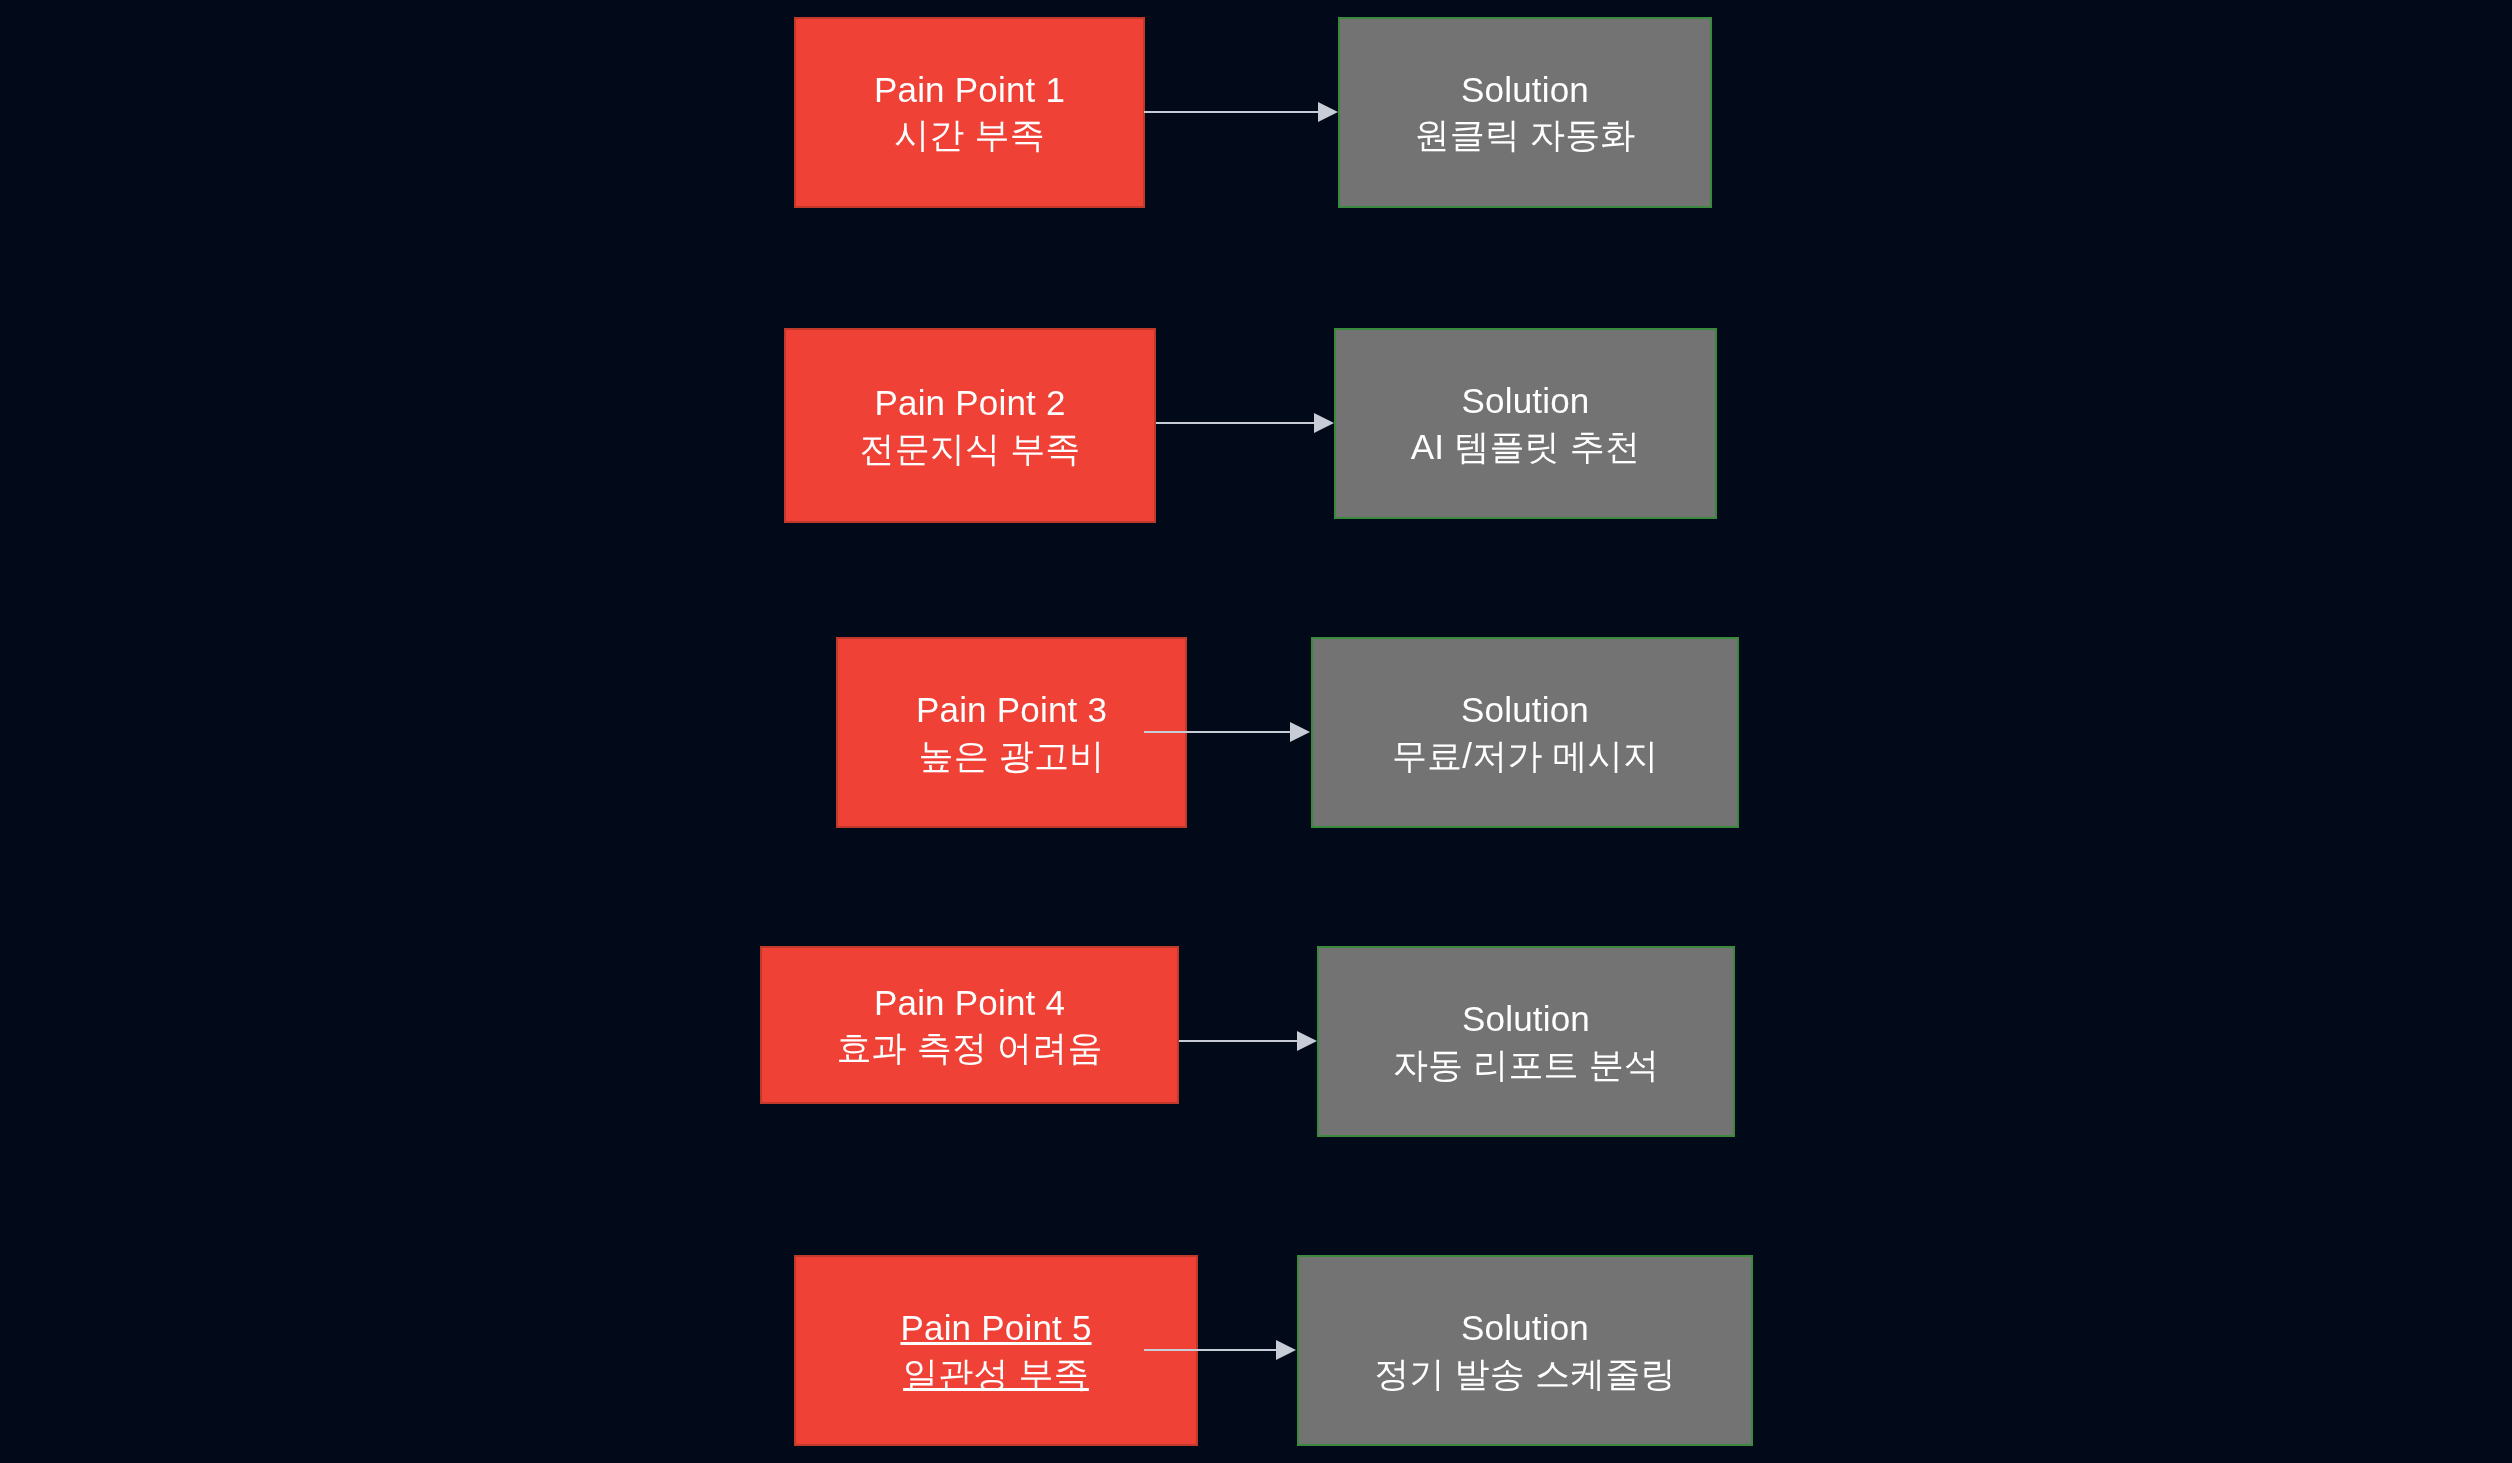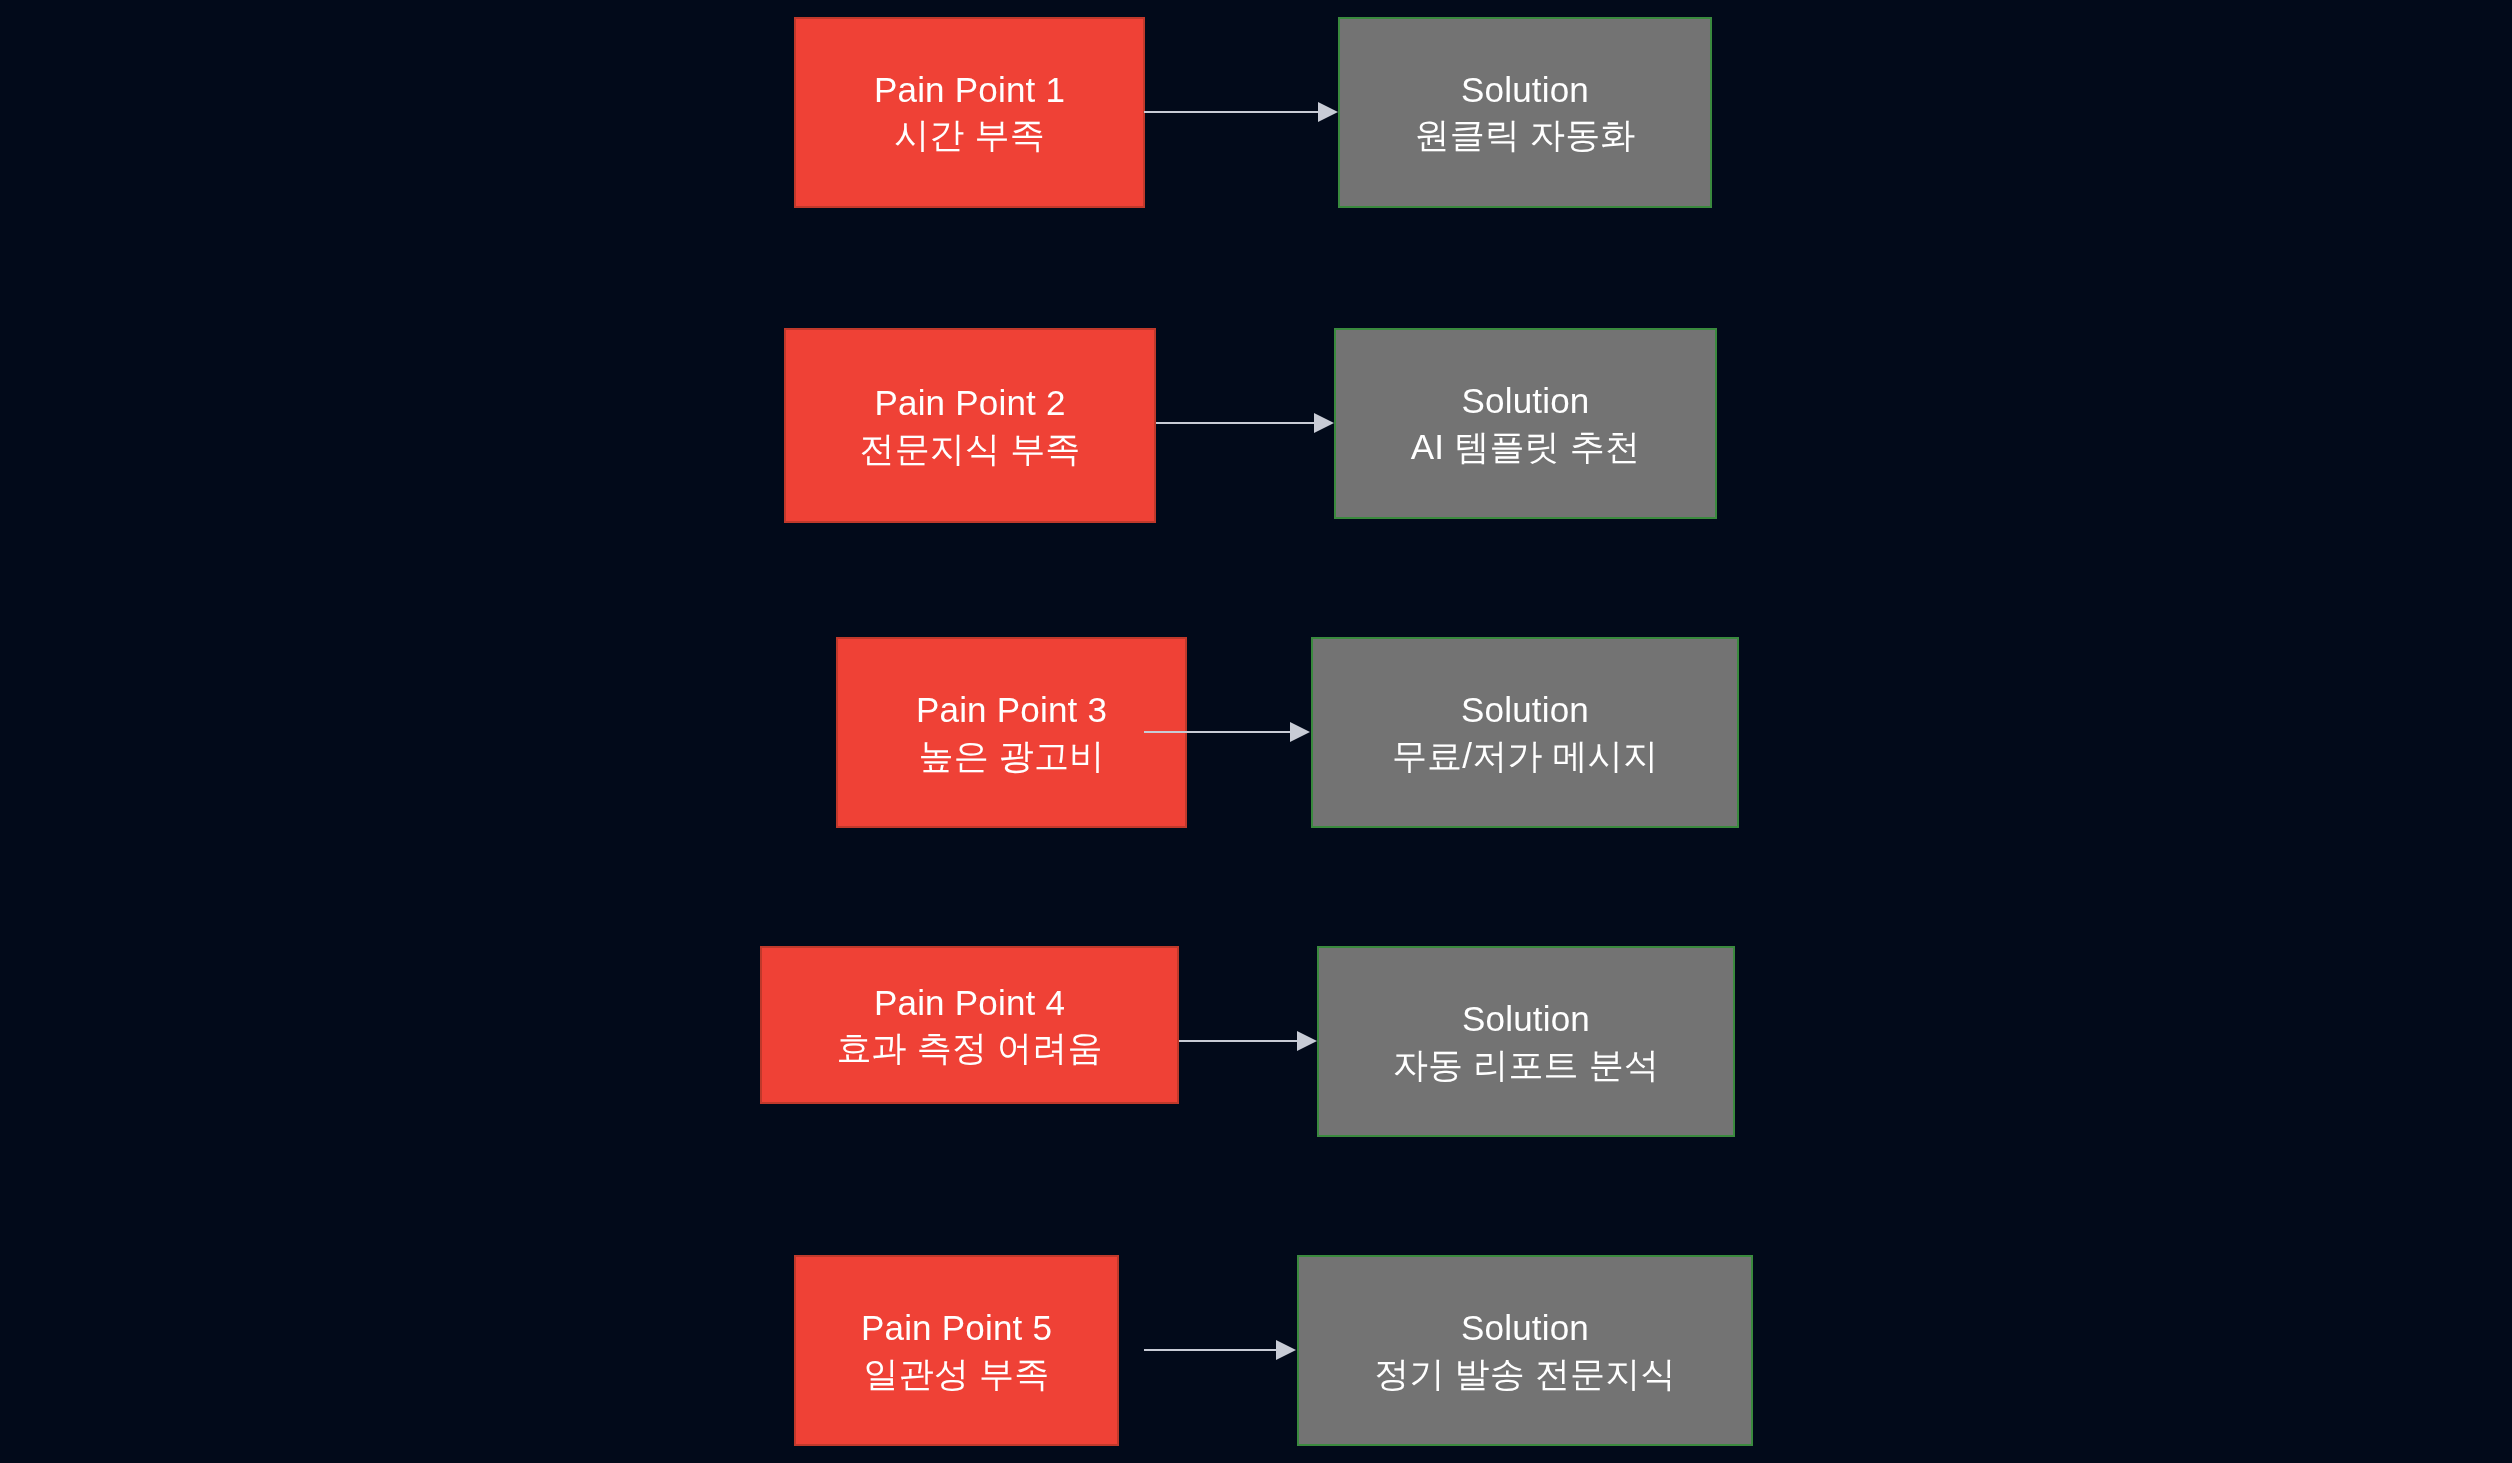--- a/index.html
+++ b/index.html
@@ -113,27 +113,27 @@
   </div>
   <div class="edge" style="left:1179px; top:1041px; width:138px;">
     <div class="shaft" style="width:118px;"></div>
     <div class="head" style="left:118px;"></div>
   </div>
   <div class="node solution" style="left:1317px; top:946px; width:418px; height:191px;">
     <span class="l1">Solution</span>
     <span class="l2">자동 리포트 분석</span>
   </div>
 
-  <div class="node pain" style="left:794px; top:1255px; width:325px; height:191px;">
+  <div class="node pain" style="left:794px; top:1255px; width:404px; height:191px;text-decoration:underline;">
     <span class="l1">Pain Point 5</span>
     <span class="l2">일관성 부족</span>
   </div>
   <div class="edge" style="left:1144px; top:1350px; width:152px;">
     <div class="shaft" style="width:132px;"></div>
     <div class="head" style="left:132px;"></div>
   </div>
   <div class="node solution" style="left:1297px; top:1255px; width:456px; height:191px;">
     <span class="l1">Solution</span>
-    <span class="l2">정기 발송 전문지식</span>
+    <span class="l2">정기 발송 스케줄링</span>
   </div>
 
 </div>
 
 
 </body></html>

